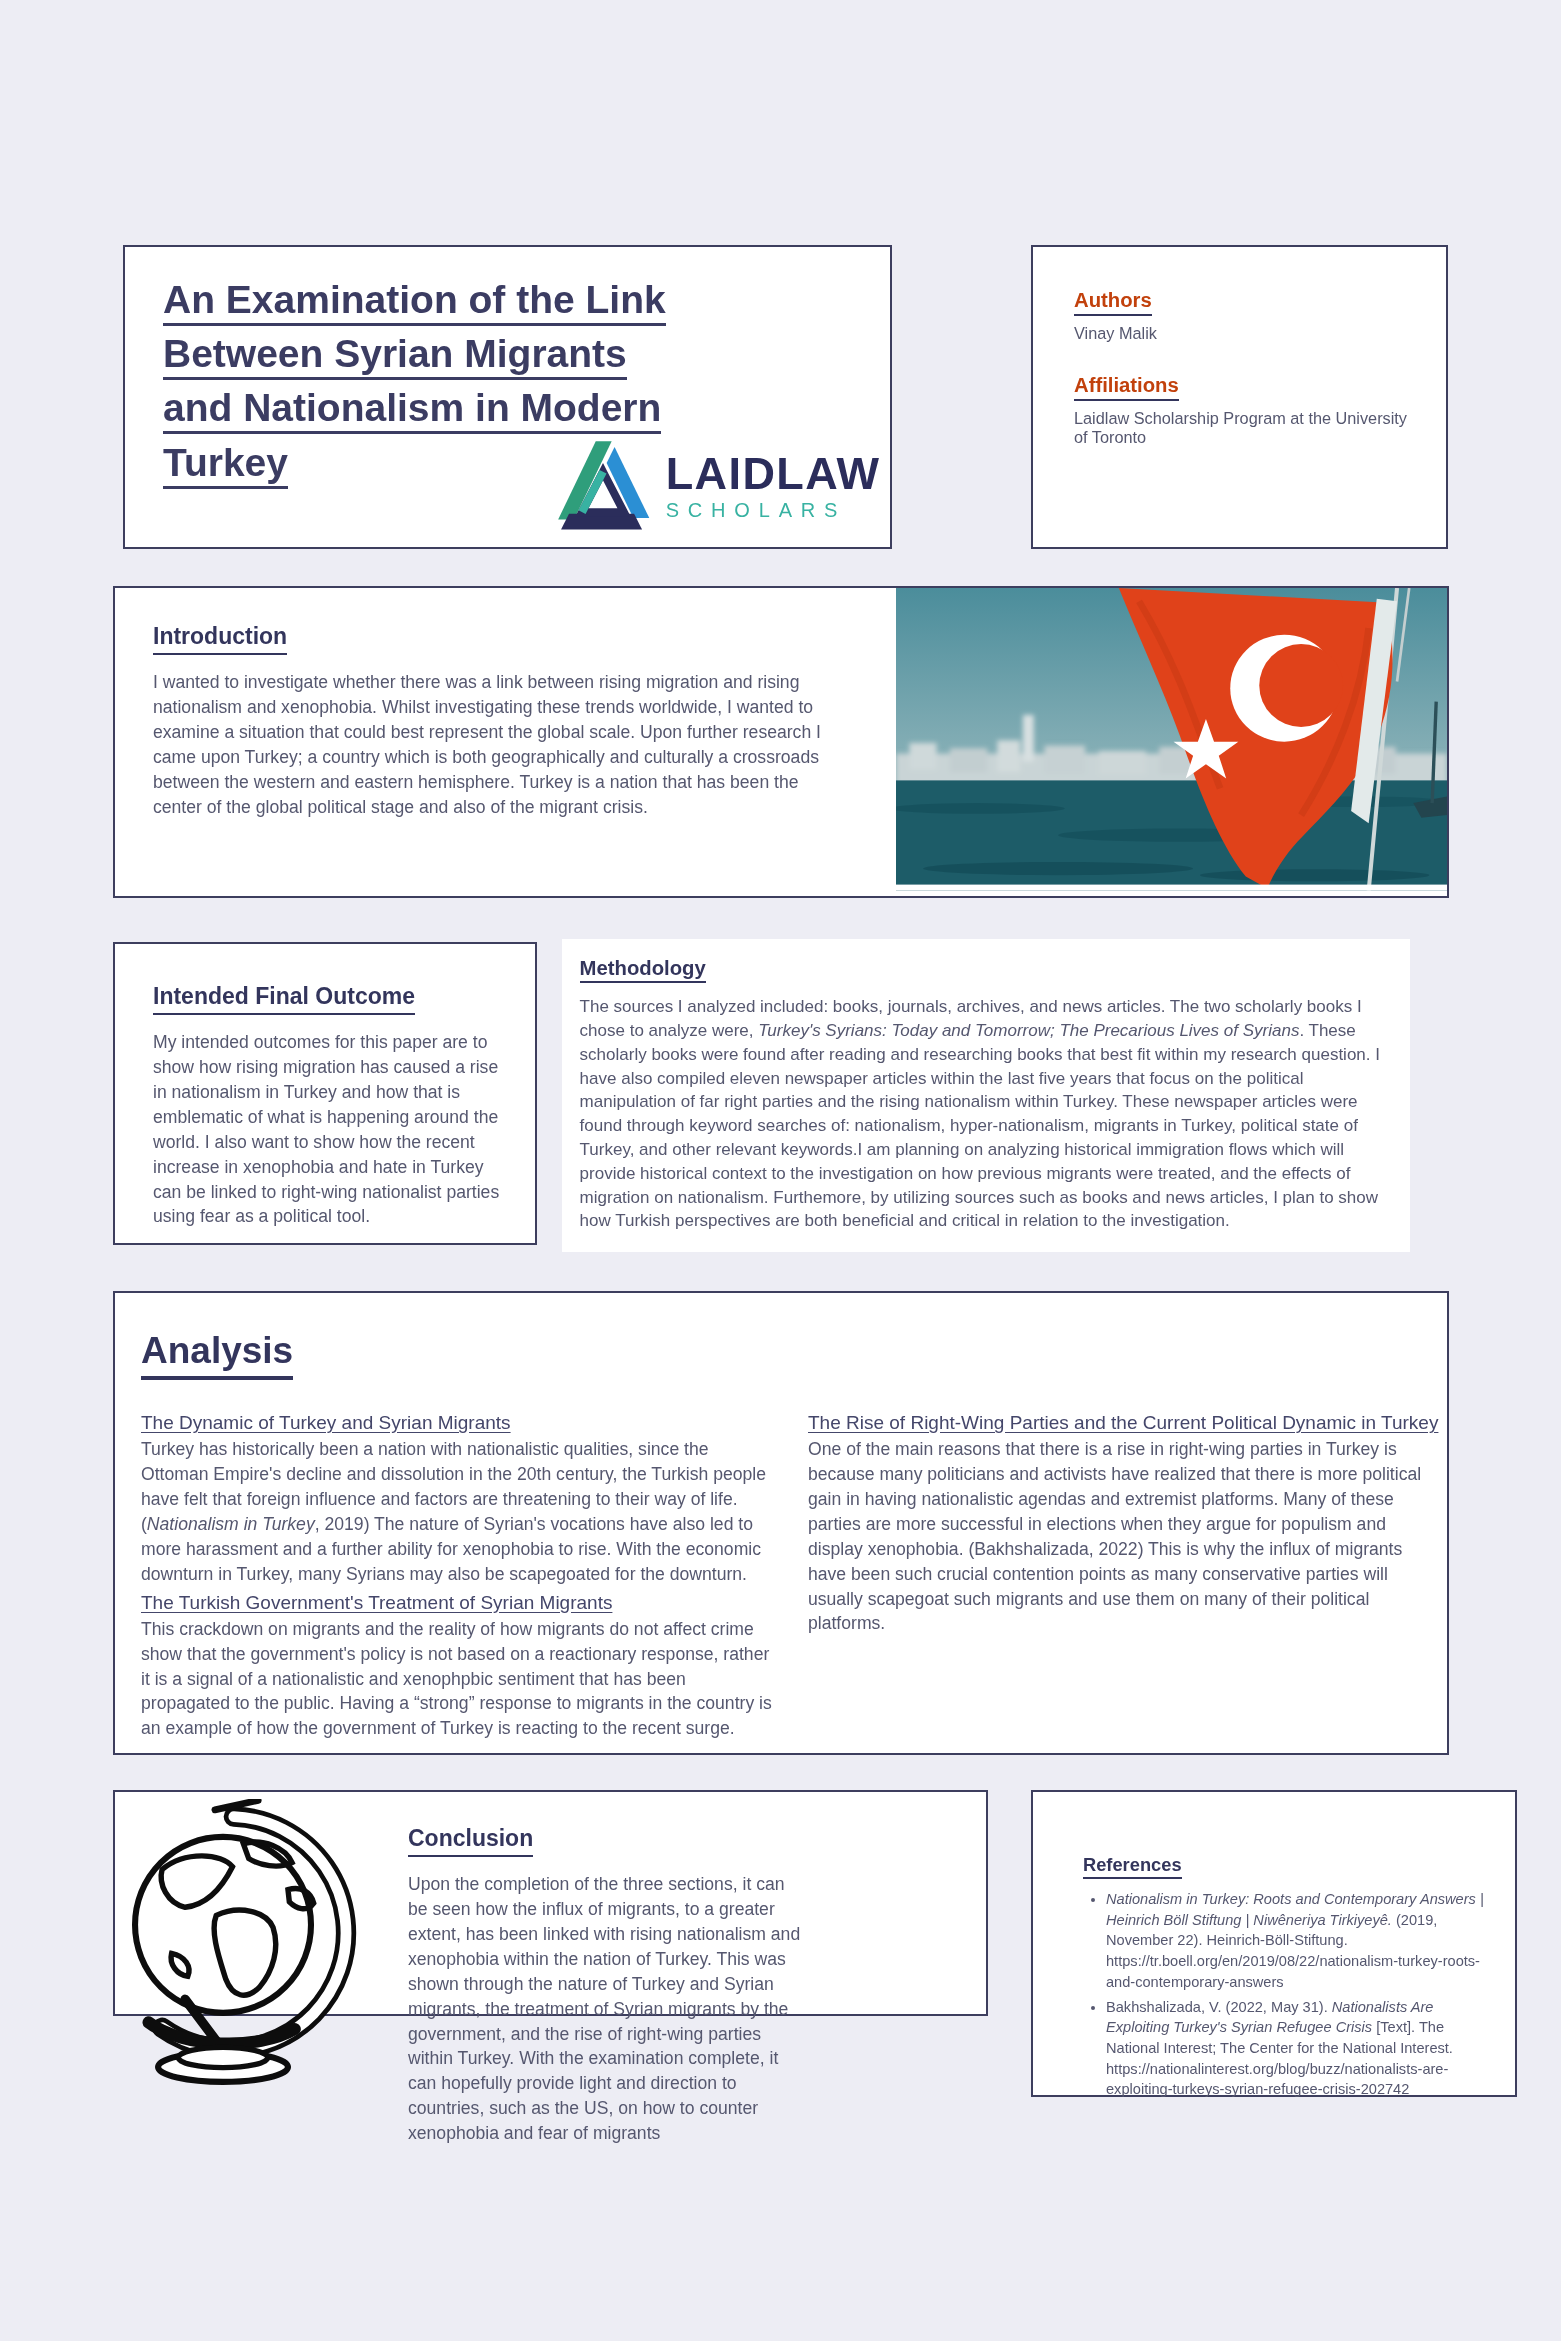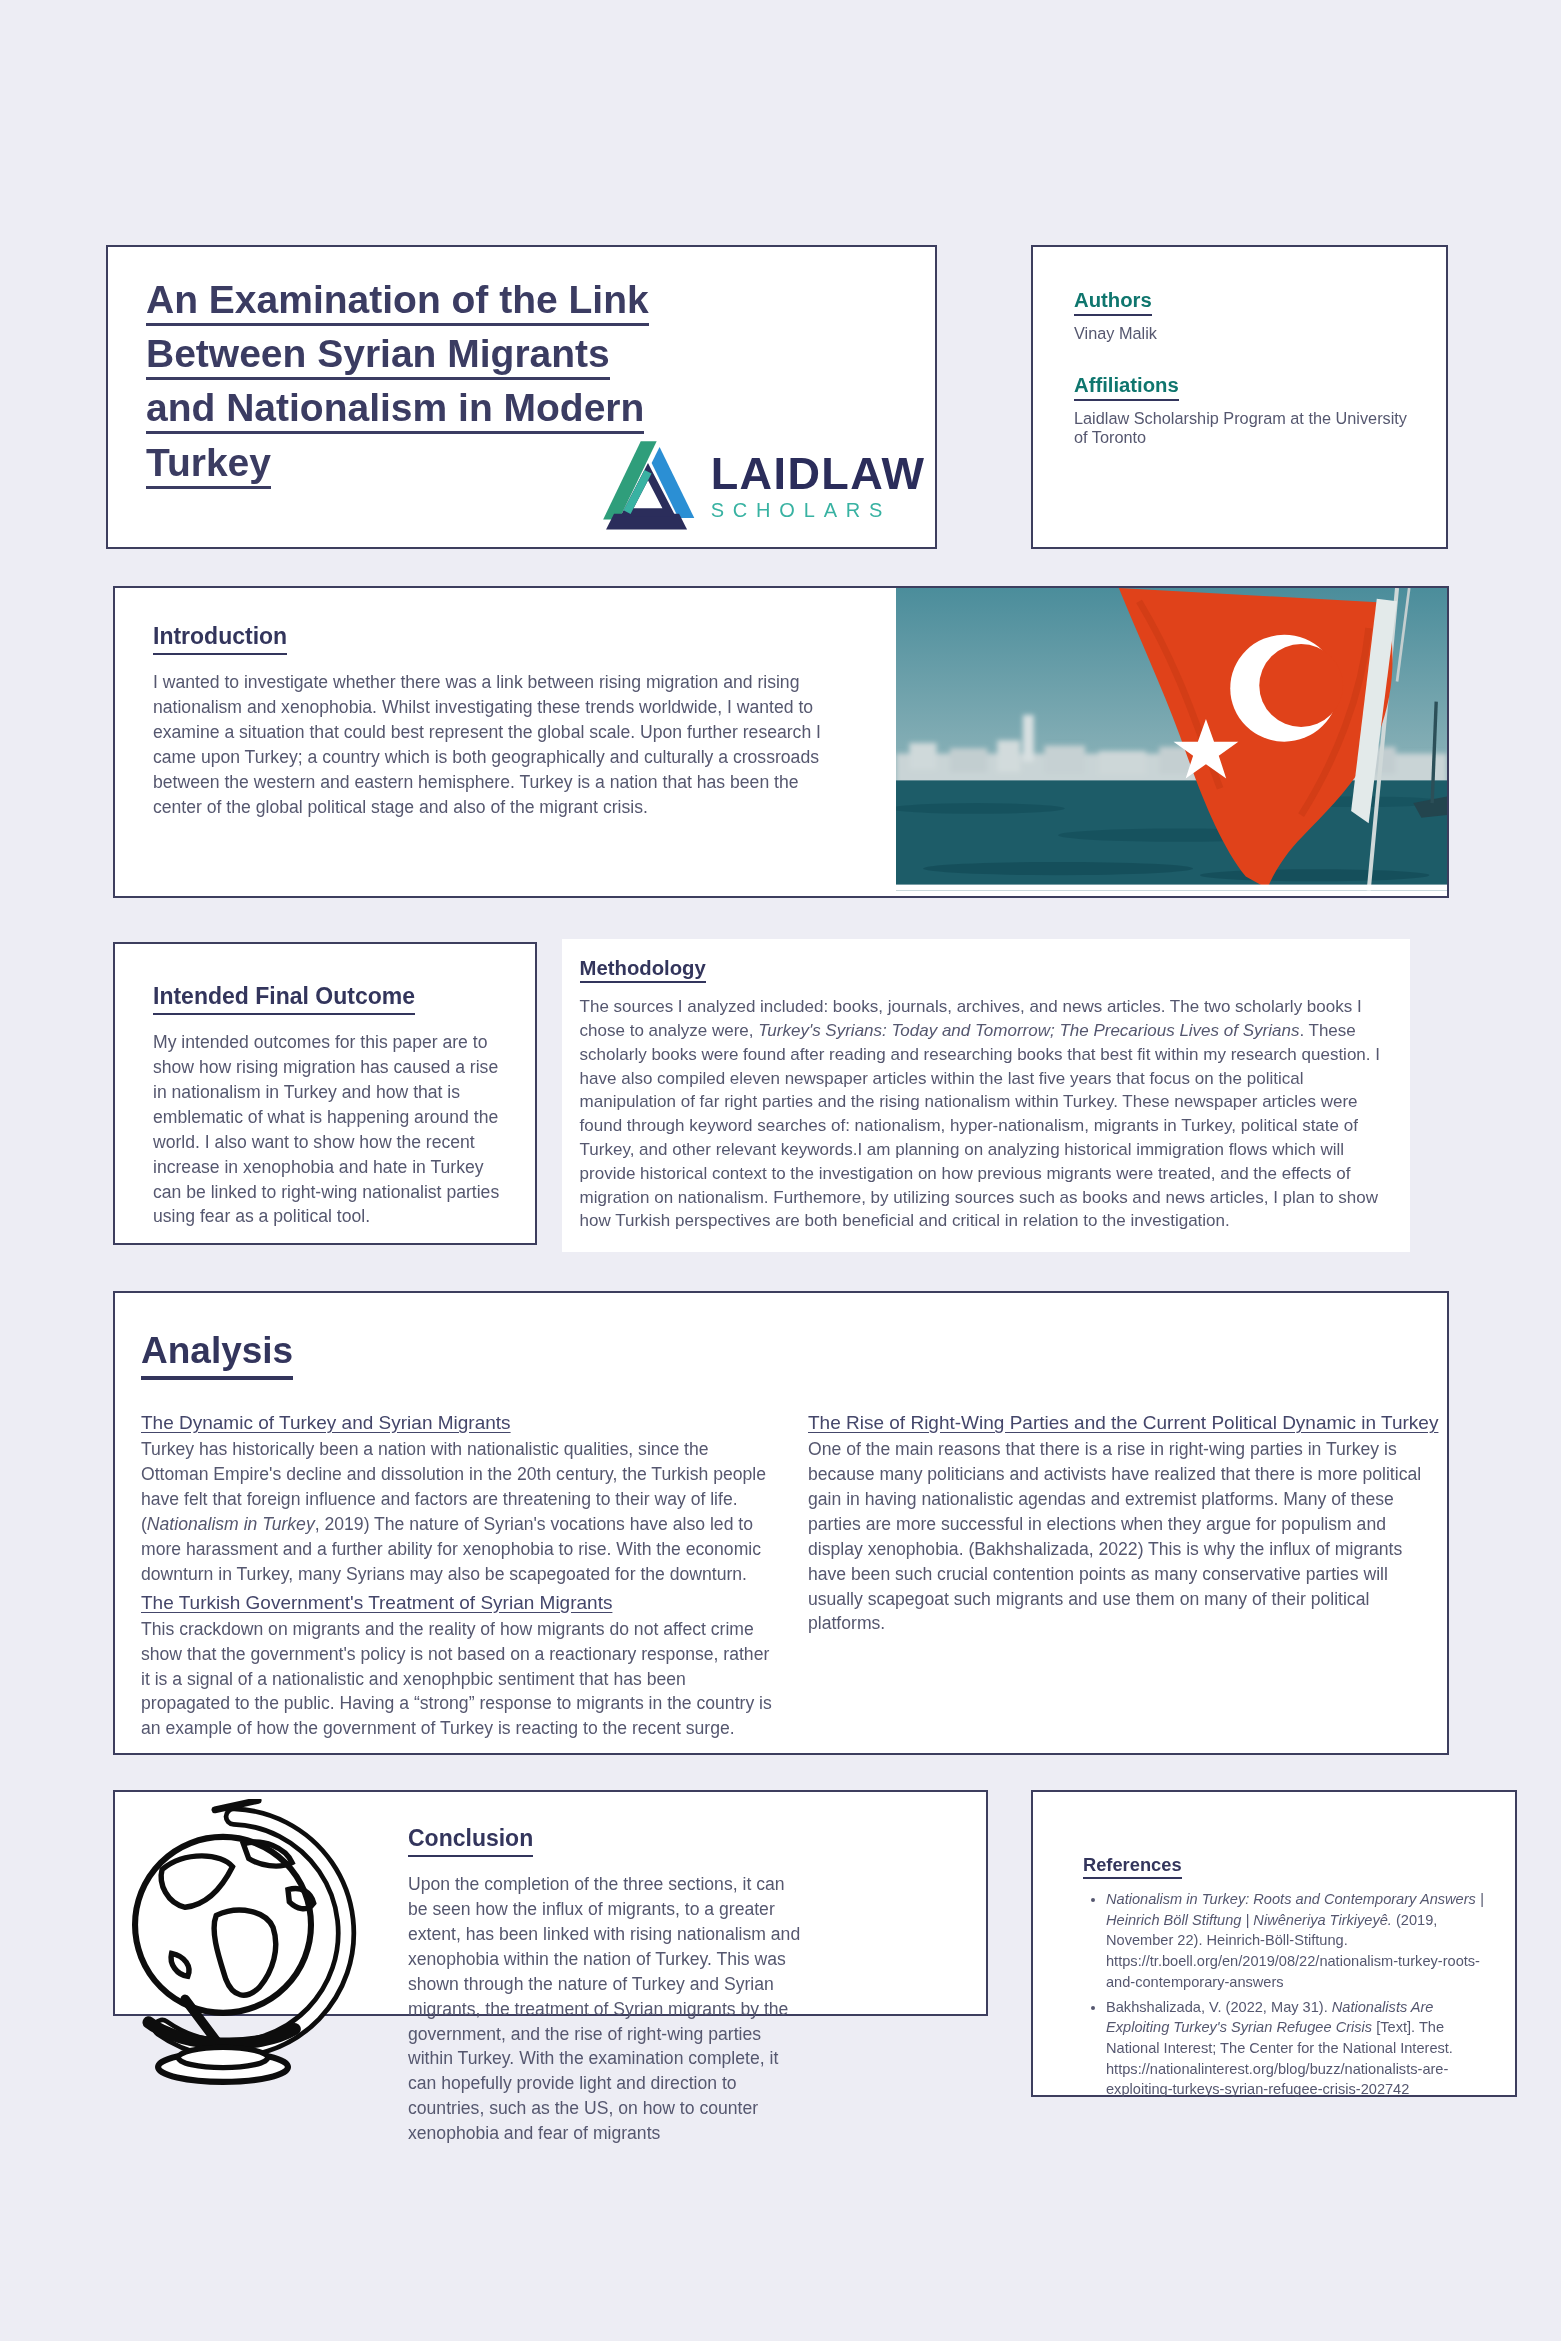--- a/index.html
+++ b/index.html
@@ -2,31 +2,31 @@
 <html style="font-size:11px"><head>
 <meta charset="utf-8">
 <style>
   html,body{margin:0;padding:0;}
   body{background:#ededf4;font-family:"Liberation Sans",sans-serif;}
   .poster{position:relative;width:1561px;height:2342px;background:#ededf4;overflow:hidden;}
   .card{position:absolute;background:#ffffff;border:2.7px solid #3d3e5e;box-sizing:border-box;}
   .plain{position:absolute;background:#ffffff;box-sizing:border-box;}
 
   
-  .title-box{left:106px;top:245px;width:831px;height:304px;}
+  .title-box{left:123px;top:245px;width:769px;height:304px;}
   .poster-title{position:absolute;left:38px;top:33px;color:#3b3c62;font-size:39px;font-weight:800;line-height:1.0;}
   .poster-title .tline{display:inline-block;border-bottom:3.4px solid #3b3c62;padding-bottom:4.1px;margin-bottom:8.1px;}
   .logo{position:absolute;right:9.5px;bottom:13.6px;display:flex;align-items:center;gap:12.2px;}
   .logo-text .brand{color:#2b2d5b;font-size:45px;font-weight:800;letter-spacing:1.4px;line-height:1;}
   .logo-text .sub{color:#38b2a2;font-size:20px;font-weight:400;letter-spacing:8.8px;line-height:1;margin-top:4.1px;}
 
   
   .authors-box{left:1031px;top:245px;width:417px;height:304px;}
   .authors-inner{padding:42px 27px 0 41px;}
-  .small-heading{color:#0f766e;font-size:20.3px;font-weight:800;display:inline-block;border-bottom:2.7px solid #33355c;padding-bottom:2px;}
+  .small-heading{color:#c2410c;font-size:20.3px;font-weight:800;display:inline-block;border-bottom:2.7px solid #33355c;padding-bottom:2px;}
   .small-value{color:#55576f;font-size:16.3px;margin-top:8.1px;}
   .authors-gap{height:31px;}
 
   
   .intro-box{left:113px;top:586px;width:1336px;height:312px;}
   .intro-text{position:absolute;left:38px;top:35px;width:698px;}
   .h1{color:#33355c;font-size:23px;font-weight:800;display:inline-block;border-bottom:2.7px solid #33355c;padding-bottom:2.7px;}
   .body-text{color:#55576f;font-size:17.6px;line-height:1.42;margin-top:15px;white-space:pre-line;}
   .flag-wrap{position:absolute;left:781px;top:0px;right:0px;bottom:5.4px;}
   .flag-wrap svg{display:block;width:100%;height:100%;}

